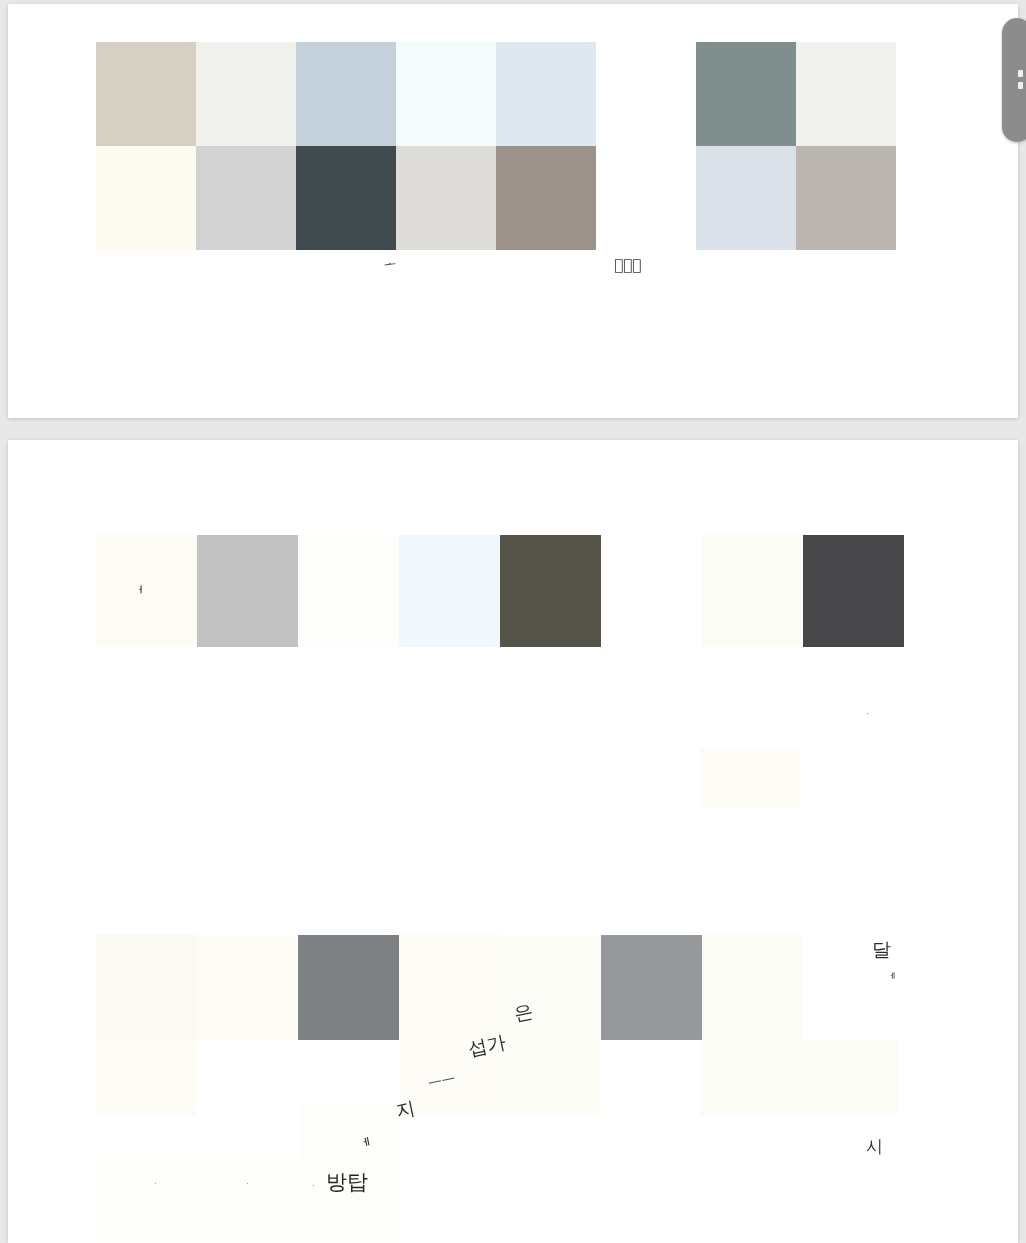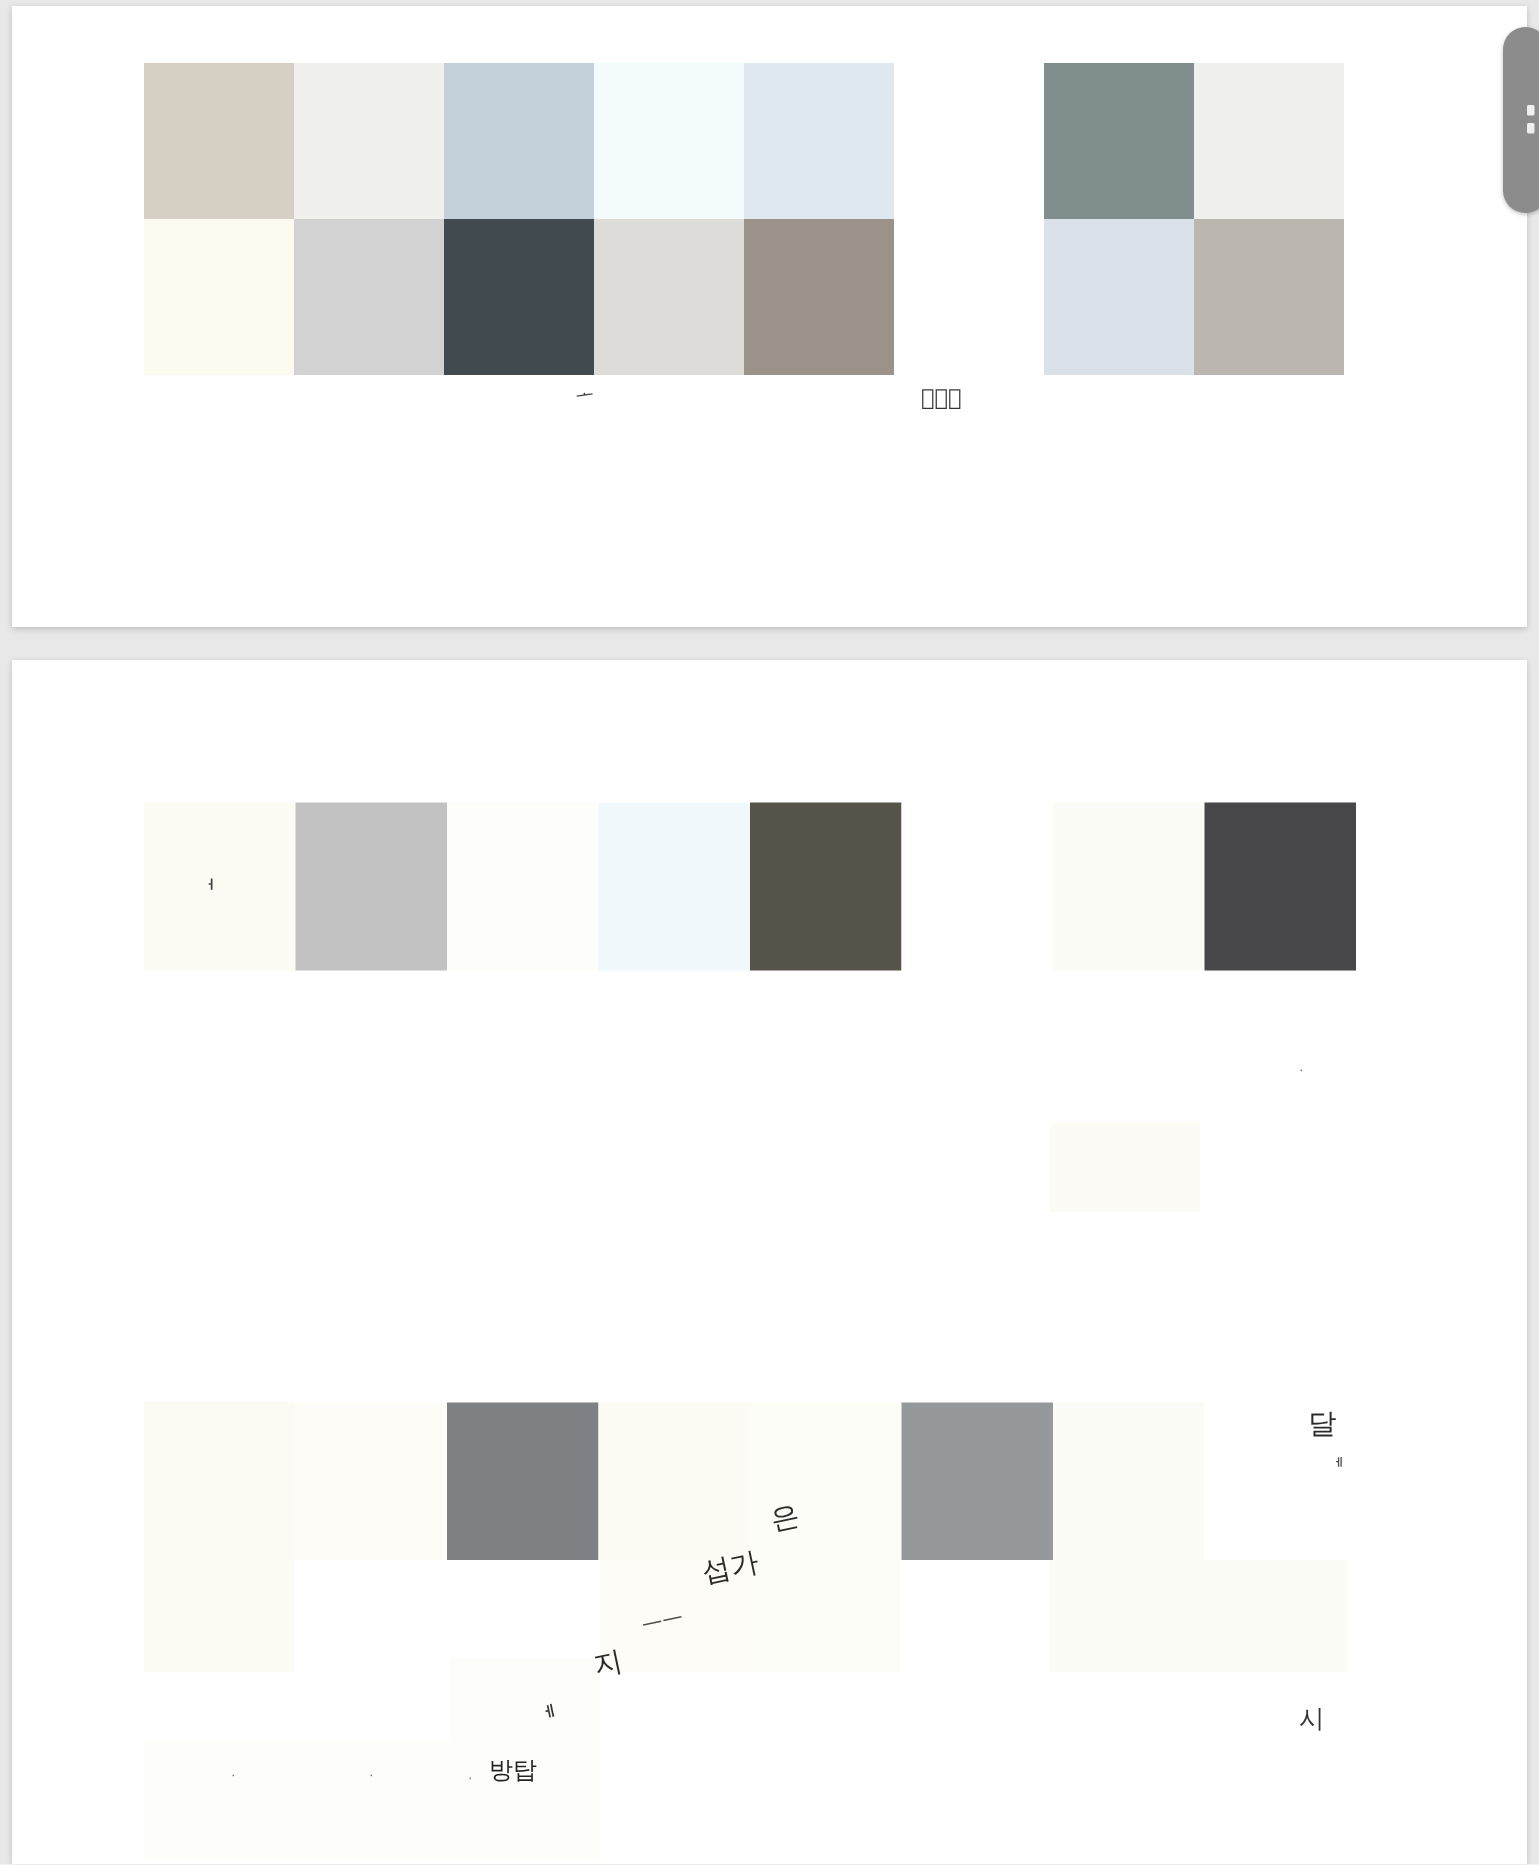--- a/index.html
+++ b/index.html
@@ -121,21 +121,21 @@
       <span class="frag" style="left: 122px; top: 146px; font-size: 15px; opacity: 0.85;">ᅥ</span>
       <span class="frag" style="left: 854px; top: 268px; font-size: 12px; opacity: 0.7;">ᆞ</span>
       <span class="frag" style="left: 864px; top: 500px; font-size: 19px; opacity: 0.95;">달</span>
       <span class="frag" style="left: 876px; top: 532px; font-size: 13px; opacity: 0.8;">ᅦ</span>
       <span class="frag" style="left: 858px; top: 698px; font-size: 17px; opacity: 0.9;">시</span>
       <span class="frag" style="left: 506px; top: 563px; font-size: 19px; opacity: 0.95; transform: rotate(-12deg);">은</span>
       <span class="frag" style="left: 460px; top: 596px; font-size: 19px; opacity: 0.95; transform: rotate(-12deg);">섭가</span>
       <span class="frag" style="left: 420px; top: 634px; font-size: 15px; opacity: 0.8; transform: rotate(-12deg);">ᅳᅳ</span>
       <span class="frag" style="left: 388px; top: 660px; font-size: 19px; opacity: 0.95; transform: rotate(-12deg);">지</span>
       <span class="frag" style="left: 348px; top: 698px; font-size: 17px; opacity: 0.9; transform: rotate(-12deg);">ᅦ</span>
-      <span class="frag" style="left: 318px; top: 732px; font-size: 16px; opacity: 0.98;">방탑</span>
+      <span class="frag" style="left: 318px; top: 732px; font-size: 21px; opacity: 0.98;">방탑</span>
       <span class="frag" style="left: 142px; top: 738px; font-size: 12px; opacity: 0.6;">ᆞ</span>
       <span class="frag" style="left: 234px; top: 738px; font-size: 12px; opacity: 0.6;">ᆞ</span>
       <span class="frag" style="left: 300px; top: 740px; font-size: 12px; opacity: 0.6;">ᆞ</span>
     </div>
 </div>
 
 <div id="edge-pill">
   <span class="bar b1"></span>
   <span class="bar b2"></span>
 </div>

